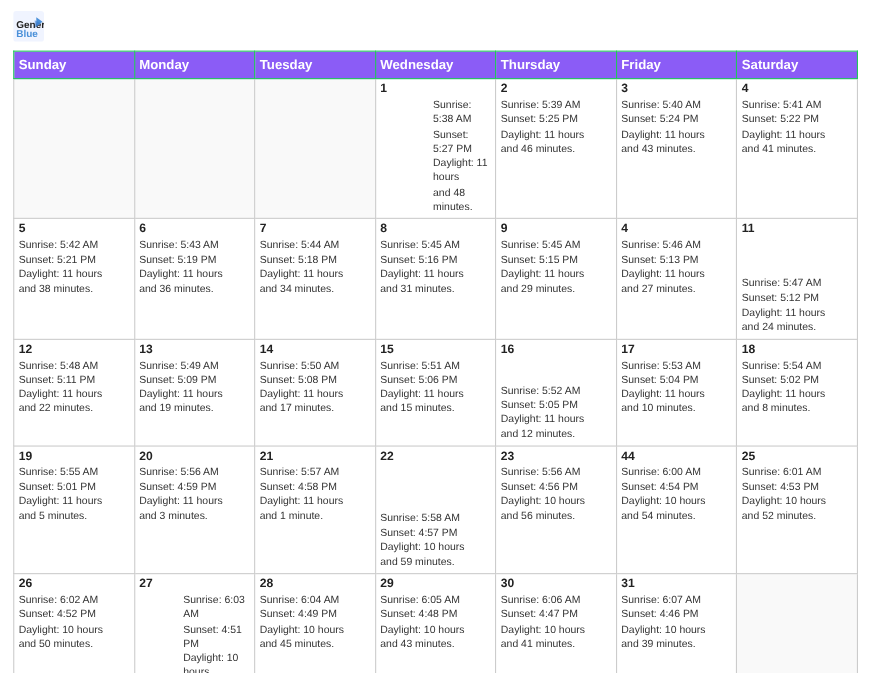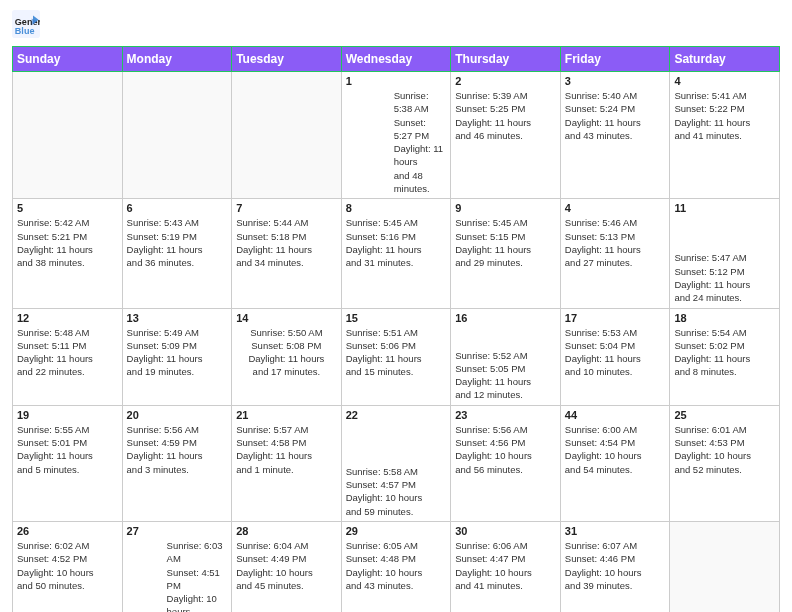--- a/index.html
+++ b/index.html
@@ -213,21 +213,21 @@
           </td>
           <td>
             <span class="day-num">13</span>
             <div class="day-info" style="white-space: pre-line;">Sunrise: 5:49 AM
 Sunset: 5:09 PM
 Daylight: 11 hours
 and 19 minutes.</div>
           </td>
           <td>
             <span class="day-num">14</span>
-            <div class="day-info" style="white-space: pre-line; text-align: center;">Sunrise: 5:50 AM
+            <div class="day-info" style="white-space: pre-line;">Sunrise: 5:50 AM
 Sunset: 5:08 PM
 Daylight: 11 hours
 and 17 minutes.</div>
           </td>
           <td>
             <span class="day-num">15</span>
             <div class="day-info" style="white-space: pre-line;">Sunrise: 5:51 AM
 Sunset: 5:06 PM
 Daylight: 11 hours
 and 15 minutes.</div>

